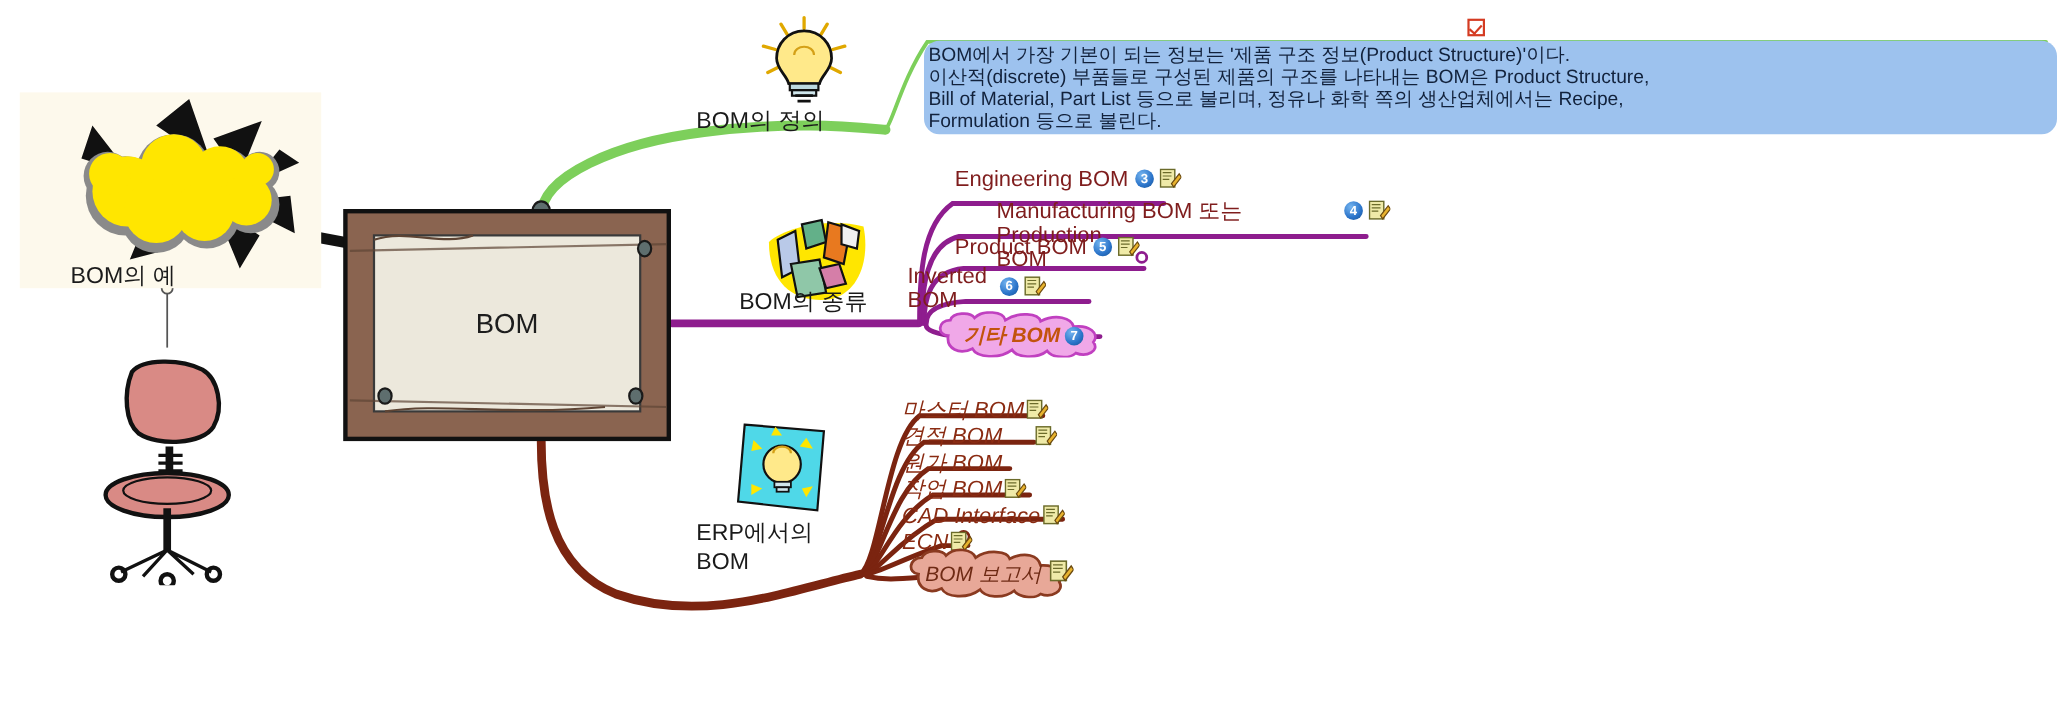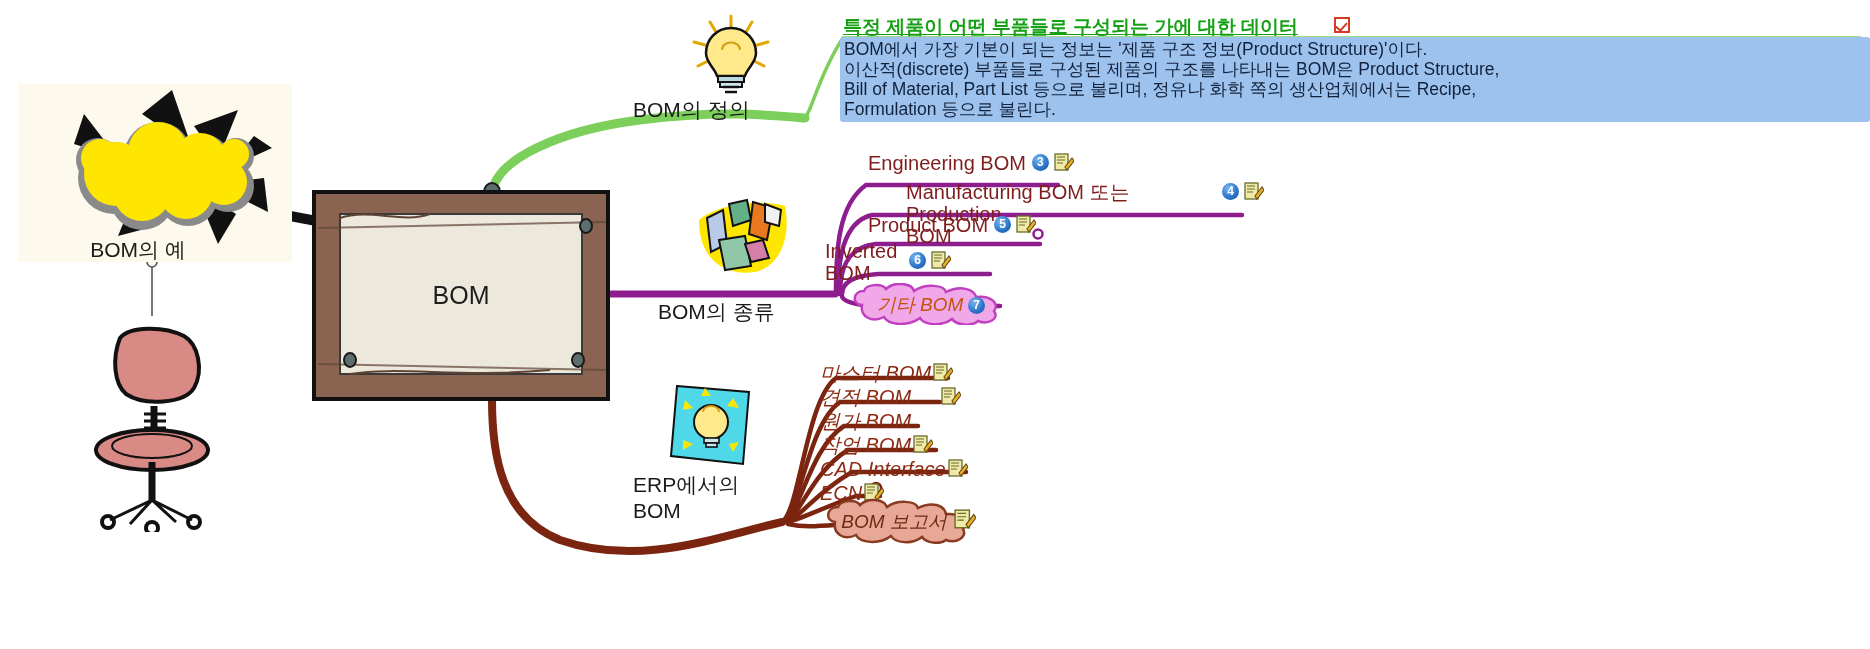--- a/index.html
+++ b/index.html
@@ -12,39 +12,39 @@
   .canvas { position:absolute; inset:0; }
   svg.wires { position:absolute; left:0; top:0; width:1870px; height:649px; pointer-events:none; }
 
   
   #example-panel {
     position:absolute; left:18px; top:84px; width:274px; height:178px;
     background:#fdf9ec;
   }
   #example-boom { position:absolute; left:22px; top:86px; width:266px; height:160px; }
   #example-label {
-    position:absolute; left:30px; top:236px; width:216px;
+    position:absolute; left:4px; top:236px; width:216px;
     text-align:center; font-size:21px; color:#1a1a1a; letter-spacing:0px;
   }
   #chair-art { position:absolute; left:80px; top:322px; width:150px; height:210px; }
 
   
   #central-node {
     position:absolute; left:310px; top:188px; width:302px; height:215px;
   }
   #central-label {
     position:absolute; left:310px; top:188px; width:302px; height:215px;
     display:flex; align-items:center; justify-content:center;
     font-size:25px; color:#1d1d1d;
   }
 
   
   .branch-label { position:absolute; font-size:21px; color:#1a1a1a; line-height:26px; white-space:pre-line; }
   #branch-def-label { left:633px; top:97px; }
-  #branch-kind-label { left:658px; top:262px;margin-top:37px; }
+  #branch-kind-label { left:672px; top:262px; }
   #branch-erp-label { left:633px; top:472px; }
 
   
   #icon-bulb { position:absolute; left:688px; top:14px; width:86px; height:84px; }
   #icon-numbers { position:absolute; left:693px; top:196px; width:100px; height:80px; }
   #icon-erp { position:absolute; left:667px; top:382px; width:86px; height:86px; }
 
   
   #def-title {
     position:absolute; left:843px; top:14px;
@@ -56,42 +56,42 @@
     border:2px solid #d43b22; background:#ffffff;
   }
   #def-title-check::after{
     content:""; position:absolute; left:2px; top:1px; width:5px; height:9px;
     border:solid #d43b22; border-width:0 2px 2px 0; transform:rotate(42deg);
   }
   #def-body {
     position:absolute; left:840px; top:37px; width:1030px;
     background:#9dc2ee; color:#12223c; font-size:17.5px; line-height:20px;
     padding:2px 4px 3px 4px; white-space:pre-line;
-    border-radius:3px;
+    border-radius:14px;
   }
 
   
   .sub-item { position:absolute; display:flex; align-items:flex-start; }
   .sub-text { font-size:20px; line-height:22px; color:#1a1a1a; white-space:pre-line; }
   .sub-text.kind { color:#7f1d1d; }
   .sub-text.erp { color:#8a2b12; font-style:italic; }
 
   .badge {
     display:inline-block; width:17px; height:17px; border-radius:50%;
     background:radial-gradient(circle at 35% 30%, #74b4ef 0%, #2a73c9 60%, #17508f 100%);
     color:#ffffff; font-size:12px; font-weight:bold; line-height:17px;
     text-align:center; margin:2px 3px 0 6px; flex:0 0 auto;
   }
   .note-icon { width:20px; height:19px; margin:1px 0 0 2px; flex:0 0 auto; }
 
   
   #kind-cloud { position:absolute; left:848px; top:283px; width:158px; height:42px; }
   #kind-cloud-label {
     position:absolute; left:860px; top:292px; width:120px;
-    font-size:19px; font-style:italic; color:#c2530d; text-align:center;
+    font-size:19px; font-style:italic; color:#c2530d; text-align:center;font-weight:bold;
   }
   #erp-cloud { position:absolute; left:822px; top:498px; width:150px; height:46px; }
   #erp-cloud-label {
     position:absolute; left:832px; top:509px; width:124px;
     font-size:19px; font-style:italic; color:#6e2a14; text-align:center;
   }
 </style>
 </head>
 <body>
 
@@ -191,21 +191,20 @@
       <path d="M43,2 L43,12 M22,8 L28,18 M64,8 L58,18 M6,28 L17,31 M80,28 L69,31 M10,52 L20,47 M76,52 L66,47"></path>
     </g>
     <path d="M43,14 C28,14 18,26 18,39 C18,49 27,54 29,62 L57,62 C59,54 68,49 68,39 C68,26 58,14 43,14 Z" fill="#ffe98a" stroke="#111111" stroke-width="2.5"></path>
     <path d="M34,36 C34,26 52,26 52,36" stroke="#d4a017" stroke-width="2" fill="none"></path>
     <rect x="30" y="62" width="26" height="6" fill="#bcd9e0" stroke="#111111" stroke-width="2"></rect>
     <rect x="32" y="68" width="22" height="5" fill="#cfe6ec" stroke="#111111" stroke-width="2"></rect>
     <path d="M35,73 L51,73 M37,78 L49,78" stroke="#111111" stroke-width="2.5"></path>
   </svg>
   <div class="branch-label" id="branch-def-label">BOM의 정의</div>
 
-  <div id="def-title">특정 제품이 어떤 부품들로 구성되는 가에 대한 데이터</div>
   <div id="def-title-check"></div>
   <div id="def-body">BOM에서 가장 기본이 되는 정보는 '제품 구조 정보(Product Structure)'이다.
 이산적(discrete) 부품들로 구성된 제품의 구조를 나타내는 BOM은 Product Structure,
 Bill of Material, Part List 등으로 불리며, 정유나 화학 쪽의 생산업체에서는 Recipe,
 Formulation 등으로 불린다.</div>
 
   <svg id="icon-numbers" viewBox="0 0 100 80">
     <path d="M6,24 C22,10 62,2 92,10 C98,40 88,70 62,76 C34,80 6,66 6,24 Z" fill="#ffe600"></path>
     <g stroke="#111111" stroke-width="2">
       <path d="M14,22 L30,14 L34,48 L18,56 Z" fill="#b9c9e8"></path>

